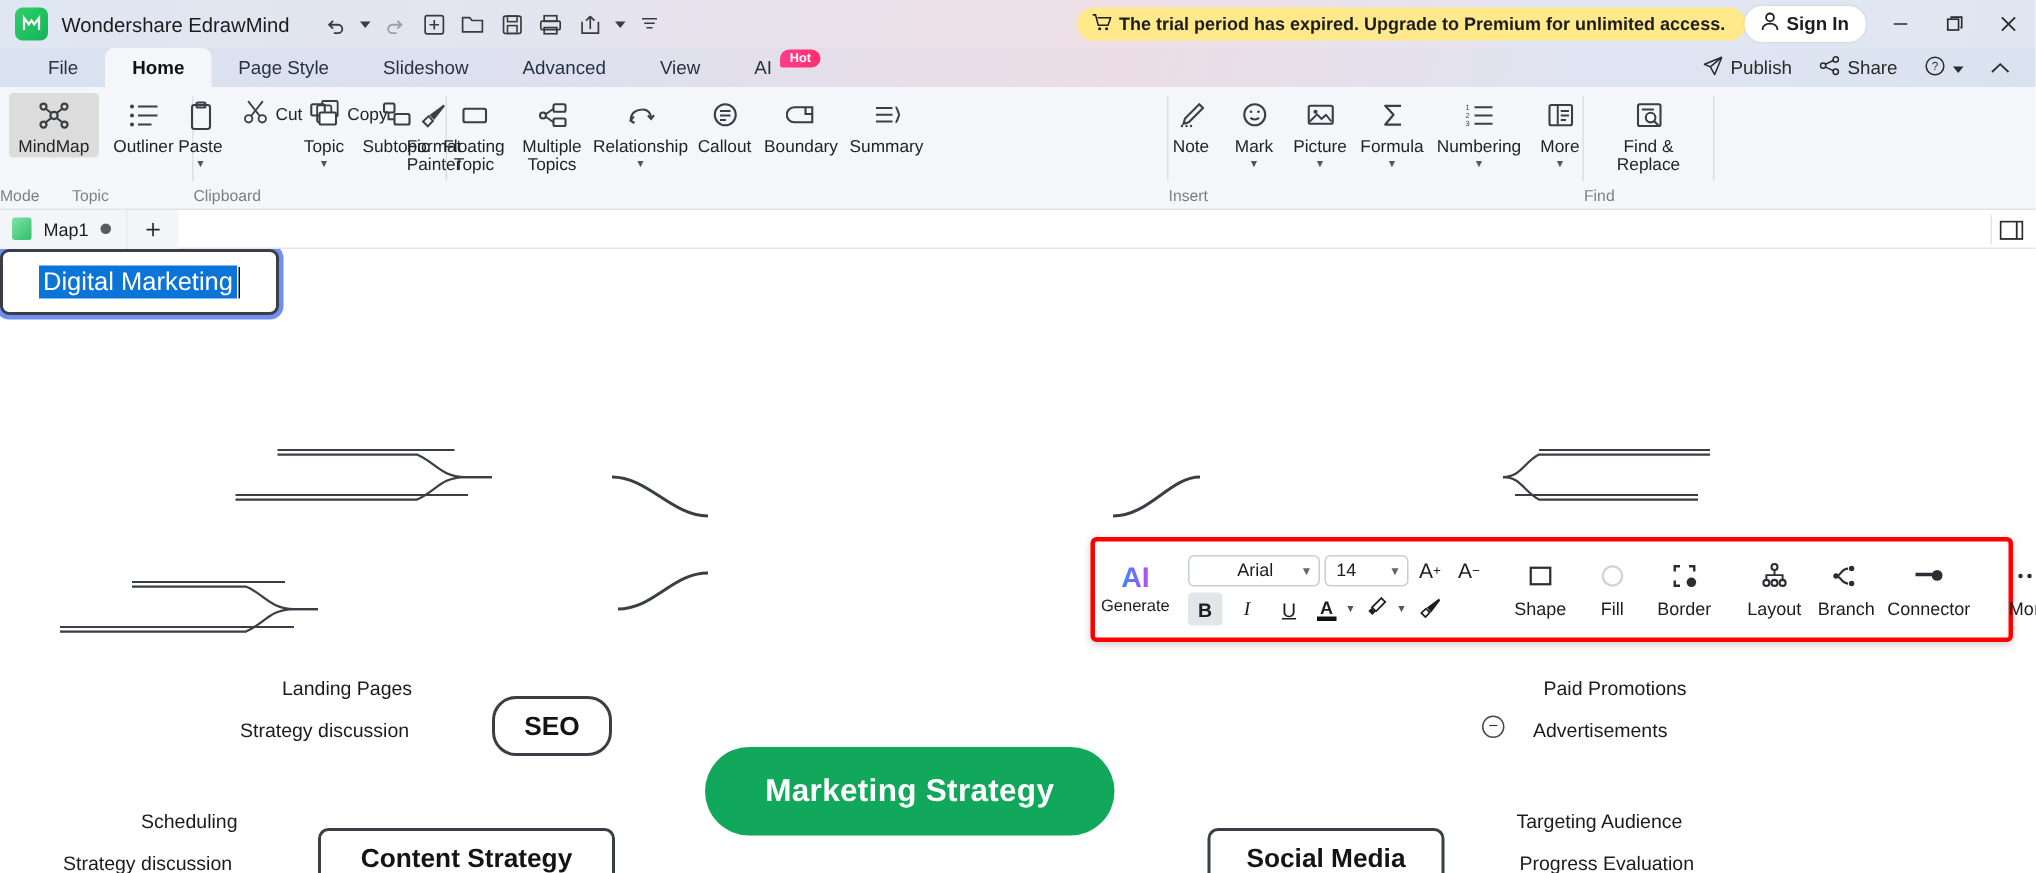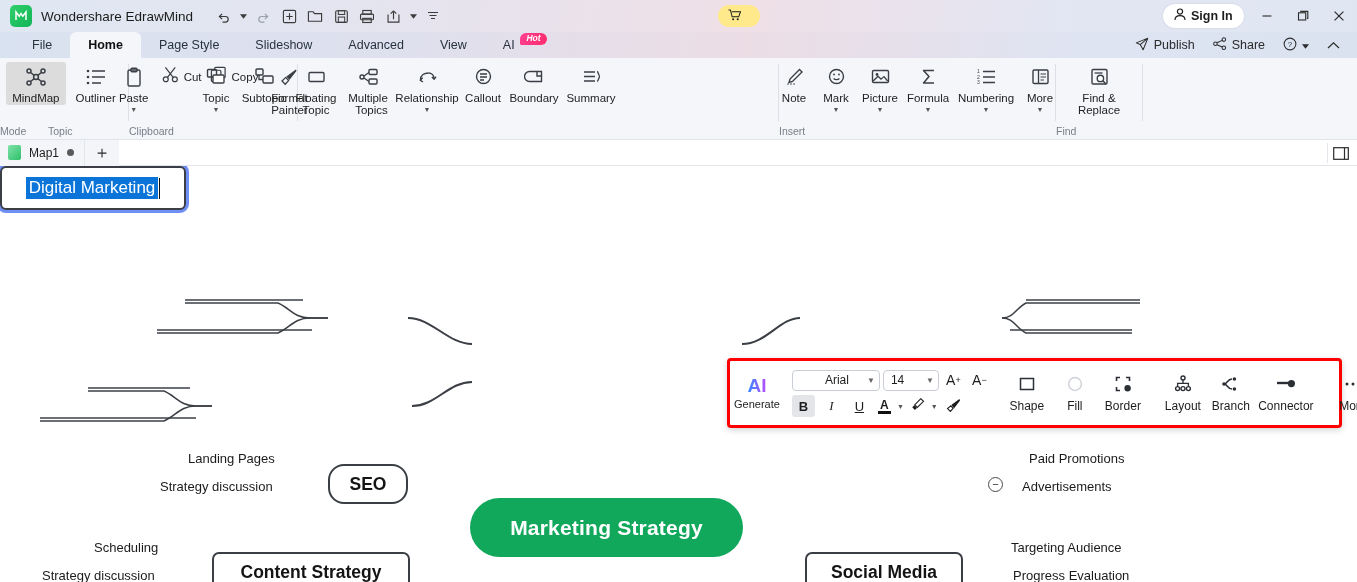--- a/index.html
+++ b/index.html
@@ -60,21 +60,21 @@
     font-size:12.5px; color:#27333f;
   }
   .tab.active {
     background:#f4f6fa; font-weight:bold; color:#111;
     border-radius:6px 6px 0 0;
   }
   .tab.ai { position:relative; padding-right:26px; }
   .hotbadge {
     position:absolute; right:-6px; top:1px;
     background:linear-gradient(100deg,#ff3d8f,#ff2d6e);
-    color:#fff; font-size:8.5px; font-weight:bold; font-style:italic;
+    color:#fff; font-size:8.5px; font-weight:bold; 
     padding:1px 6px 2px; border-radius:8px 8px 8px 2px; line-height:1.1;
   }
   .menuright { position:absolute; right:10px; top:0; height:26px; display:flex; align-items:center; gap:4px; }
   .mr-item { display:flex; align-items:center; gap:5px; font-size:12.5px; color:#2b2b2b; padding:0 7px; height:26px; }
 
   
   .ribbon {
     position:absolute; left:0; top:58px; width:1357px; height:82px;
     background:#f4f6fa; border-bottom:1px solid #dfe3ea;
     display:flex; align-items:stretch;
@@ -271,20 +271,21 @@
     </div>
 
     <div class="trial">
       <span class="cart">
         <svg width="13" height="12" viewBox="0 0 14 13">
             <path d="M0.5 1h2l2 7.5h7l2-5.5H4" fill="none" stroke="#1d1d1d" stroke-width="1.1"></path>
             <circle cx="5.5" cy="11" r="1.1" fill="#1d1d1d"></circle>
             <circle cx="10.5" cy="11" r="1.1" fill="#1d1d1d"></circle>
           </svg>
       </span>
+      <span>The trial period has expired. Upgrade to Premium for unlimited access.</span>
     </div>
 
     <div class="signin">
       <span class="pic">
         <svg width="12" height="13" viewBox="0 0 12 13">
             <circle cx="6" cy="3.6" r="2.6" fill="none" stroke="#1d1d1d" stroke-width="1.2"></circle>
             <path d="M1 12c0-2.7 2.2-4.3 5-4.3s5 1.6 5 4.3" fill="none" stroke="#1d1d1d" stroke-width="1.2"></path>
           </svg>
       </span>
       <span>Sign In</span>
@@ -479,21 +480,21 @@
         </div>
         <div class="rbtn" style="min-width:52px;">
           <span class="ico">
             <svg width="21" height="20" viewBox="0 0 21 20">
                 <circle cx="4" cy="10" r="2" fill="none" stroke="#3a3f45" stroke-width="1.4"></circle>
                 <rect x="11" y="2.5" width="8" height="5" rx="1" fill="none" stroke="#3a3f45" stroke-width="1.4"></rect>
                 <rect x="11" y="12" width="8" height="5" rx="1" fill="none" stroke="#3a3f45" stroke-width="1.4"></rect>
                 <path d="M6 9 11 5.5M6 11l5 3.5" stroke="#3a3f45" stroke-width="1.3"></path>
               </svg>
           </span>
-          <span class="lbl" style="line-height:12px;text-align:right;">Multiple<br>Topics</span>
+          <span class="lbl" style="line-height:12px;">Multiple<br>Topics</span>
         </div>
         <div class="rbtn" style="min-width:66px;">
           <span class="ico">
             <svg width="21" height="20" viewBox="0 0 21 20">
                 <path d="M3.5 13c0-5 4-7 8-7" fill="none" stroke="#3a3f45" stroke-width="1.4"></path>
                 <path d="M5.6 10.6 3.4 13.4 6 15" fill="none" stroke="#3a3f45" stroke-width="1.4"></path>
                 <path d="M11.5 6c3 0 5.5 2 5.5 5.5" fill="none" stroke="#3a3f45" stroke-width="1.4"></path>
                 <path d="M14.9 10 17.1 12.2 19 9.8" fill="none" stroke="#3a3f45" stroke-width="1.4"></path>
               </svg>
           </span>

